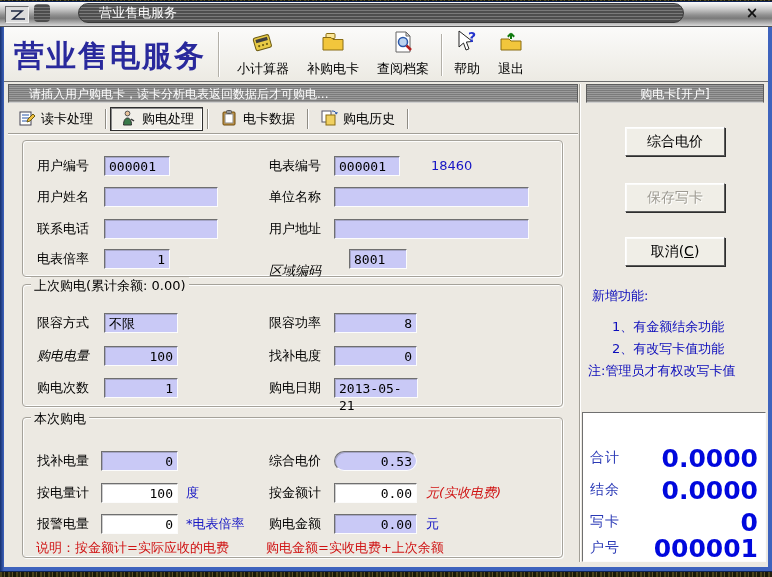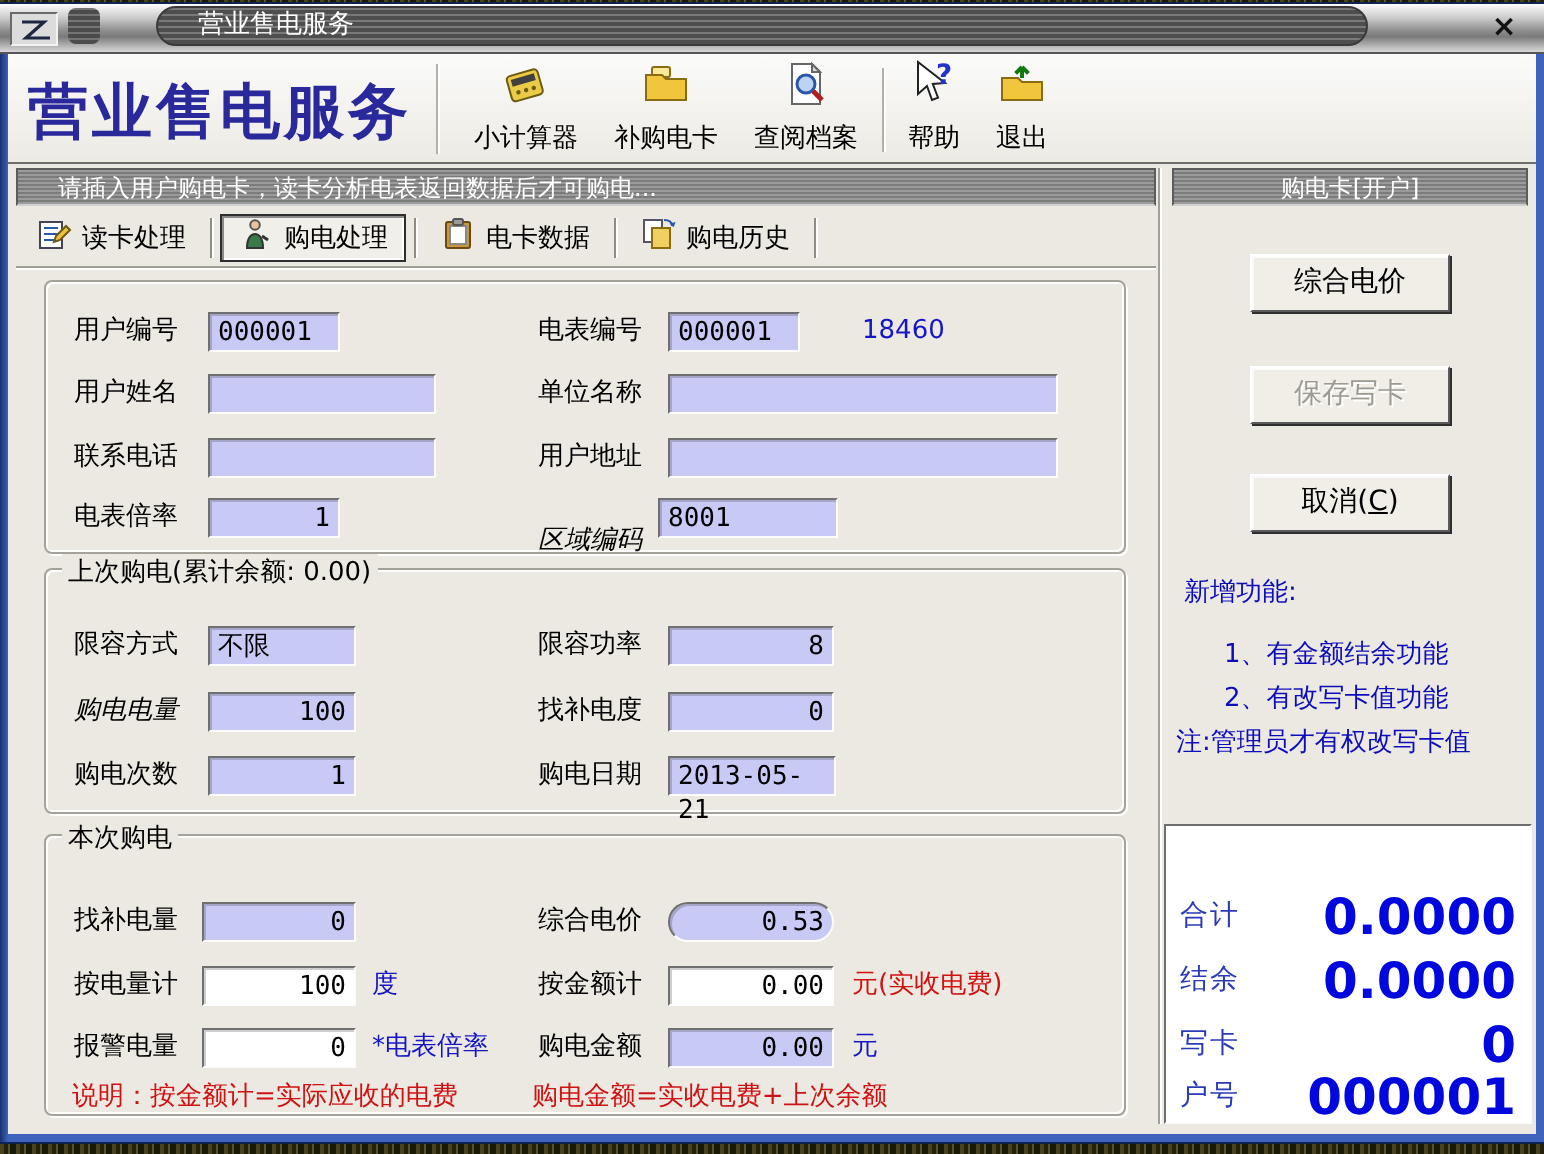--- a/index.html
+++ b/index.html
@@ -242,21 +242,21 @@
         <span class="fld" style="left:311px; top:46px; width:195px;"></span>
 
         <span class="lbl" style="left:14px; top:78px;">联系电话</span>
         <span class="fld" style="left:81px; top:78px; width:114px;"></span>
         <span class="lbl" style="left:246px; top:78px;">用户地址</span>
         <span class="fld" style="left:311px; top:78px; width:195px;"></span>
 
         <span class="lbl" style="left:14px; top:108px;">电表倍率</span>
         <span class="fld right" style="left:81px; top:108px; width:66px;">1</span>
         <span class="lbl" style="left:246px; top:120px;font-style:italic;">区域编码</span>
-        <span class="fld" style="left:306px; top:108px; width:90px;">8001</span>
+        <span class="fld" style="left:326px; top:108px; width:58px;">8001</span>
       </div>
 
       <div class="grp" style="top:257px; height:123px;">
         <span class="legend">上次购电(累计余额: 0.00)</span>
         <span class="lbl" style="left:14px; top:28px;">限容方式</span>
         <span class="fld" style="left:81px; top:28px; width:74px;">不限</span>
         <span class="lbl" style="left:246px; top:28px;">限容功率</span>
         <span class="fld right" style="left:311px; top:28px; width:83px;">8</span>
 
         <span class="lbl" style="left:14px; top:61px;font-style:italic;">购电电量</span>
@@ -275,21 +275,21 @@
         <span class="lbl" style="left:14px; top:33px;">找补电量</span>
         <span class="fld right" style="left:78px; top:33px; width:77px;">0</span>
         <span class="lbl" style="left:246px; top:33px;">综合电价</span>
         <span class="fld right" style="left:311px; top:33px; width:83px;border-radius:10px;">0.53</span>
 
         <span class="lbl" style="left:14px; top:65px;">按电量计</span>
         <span class="fld white right" style="left:78px; top:65px; width:77px;">100</span>
         <span class="sfx blue" style="left:163px; top:65px;">度</span>
         <span class="lbl" style="left:246px; top:65px;">按金额计</span>
         <span class="fld white right" style="left:311px; top:65px; width:83px;">0.00</span>
-        <span class="sfx red" style="left:403px; top:65px;">元(实收电费)</span>
+        <span class="sfx red" style="left:403px; top:65px;font-style:italic;">元(实收电费)</span>
 
         <span class="lbl" style="left:14px; top:96px;">报警电量</span>
         <span class="fld white right" style="left:78px; top:96px; width:77px;">0</span>
         <span class="sfx blue" style="left:163px; top:96px;">*电表倍率</span>
         <span class="lbl" style="left:246px; top:96px;">购电金额</span>
         <span class="fld right" style="left:311px; top:96px; width:83px;">0.00</span>
         <span class="sfx blue" style="left:403px; top:96px;">元</span>
 
         <span class="note" style="left:13px; top:121px;">说明：按金额计=实际应收的电费</span>
         <span class="note" style="left:243px; top:121px;">购电金额=实收电费+上次余额</span>

